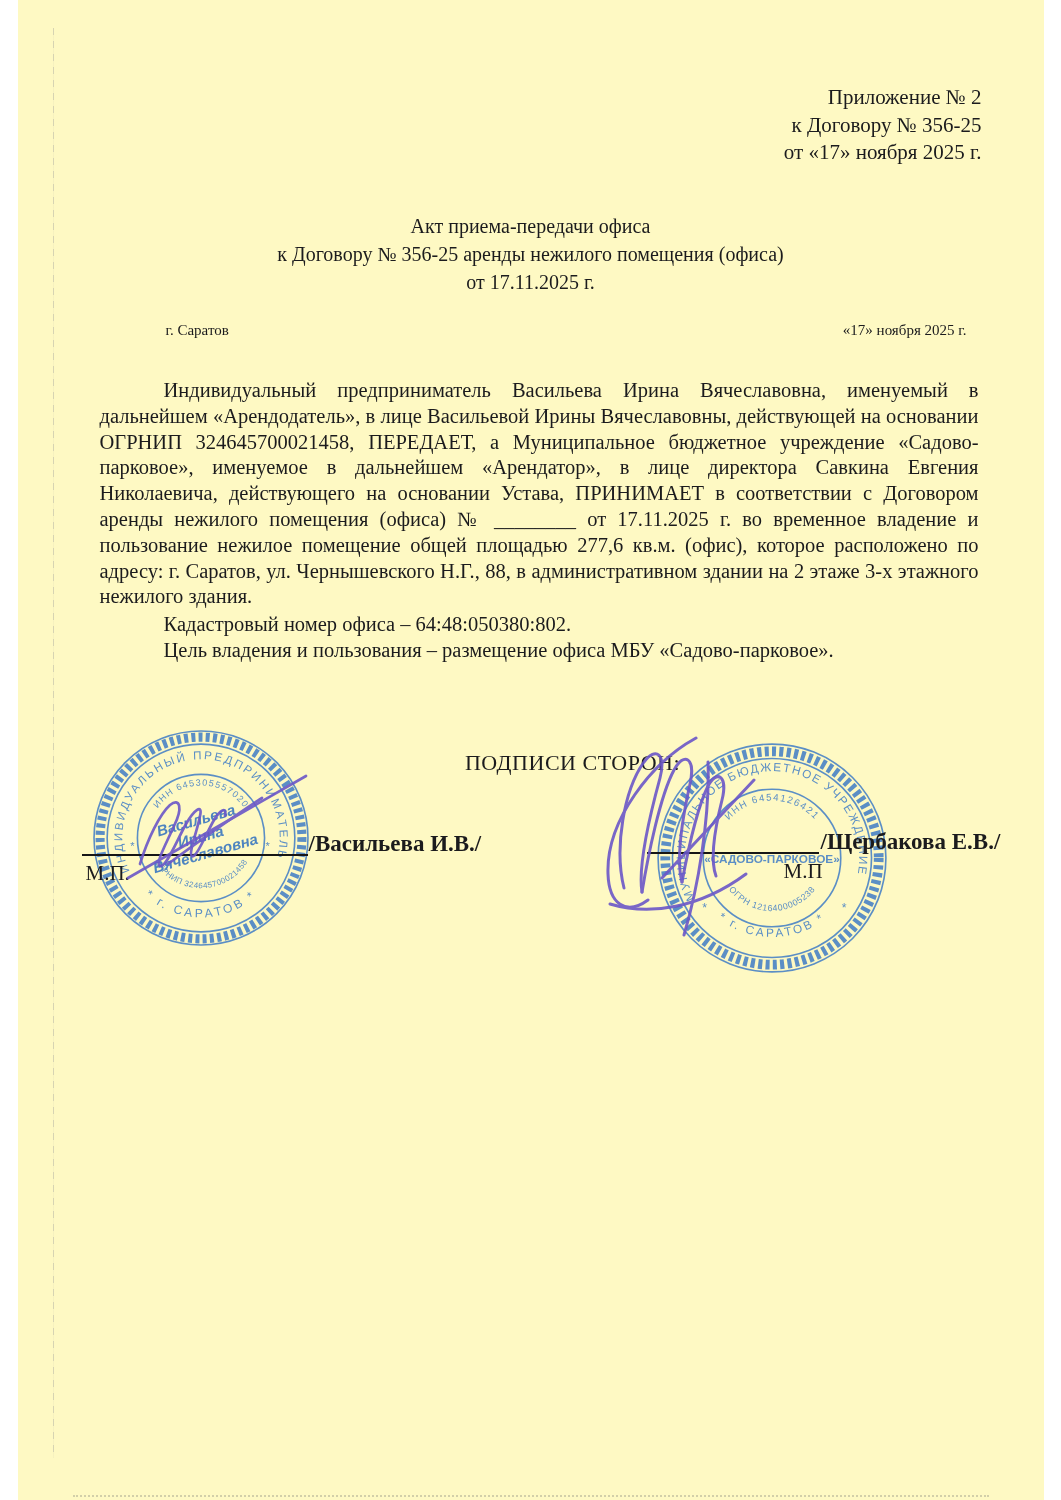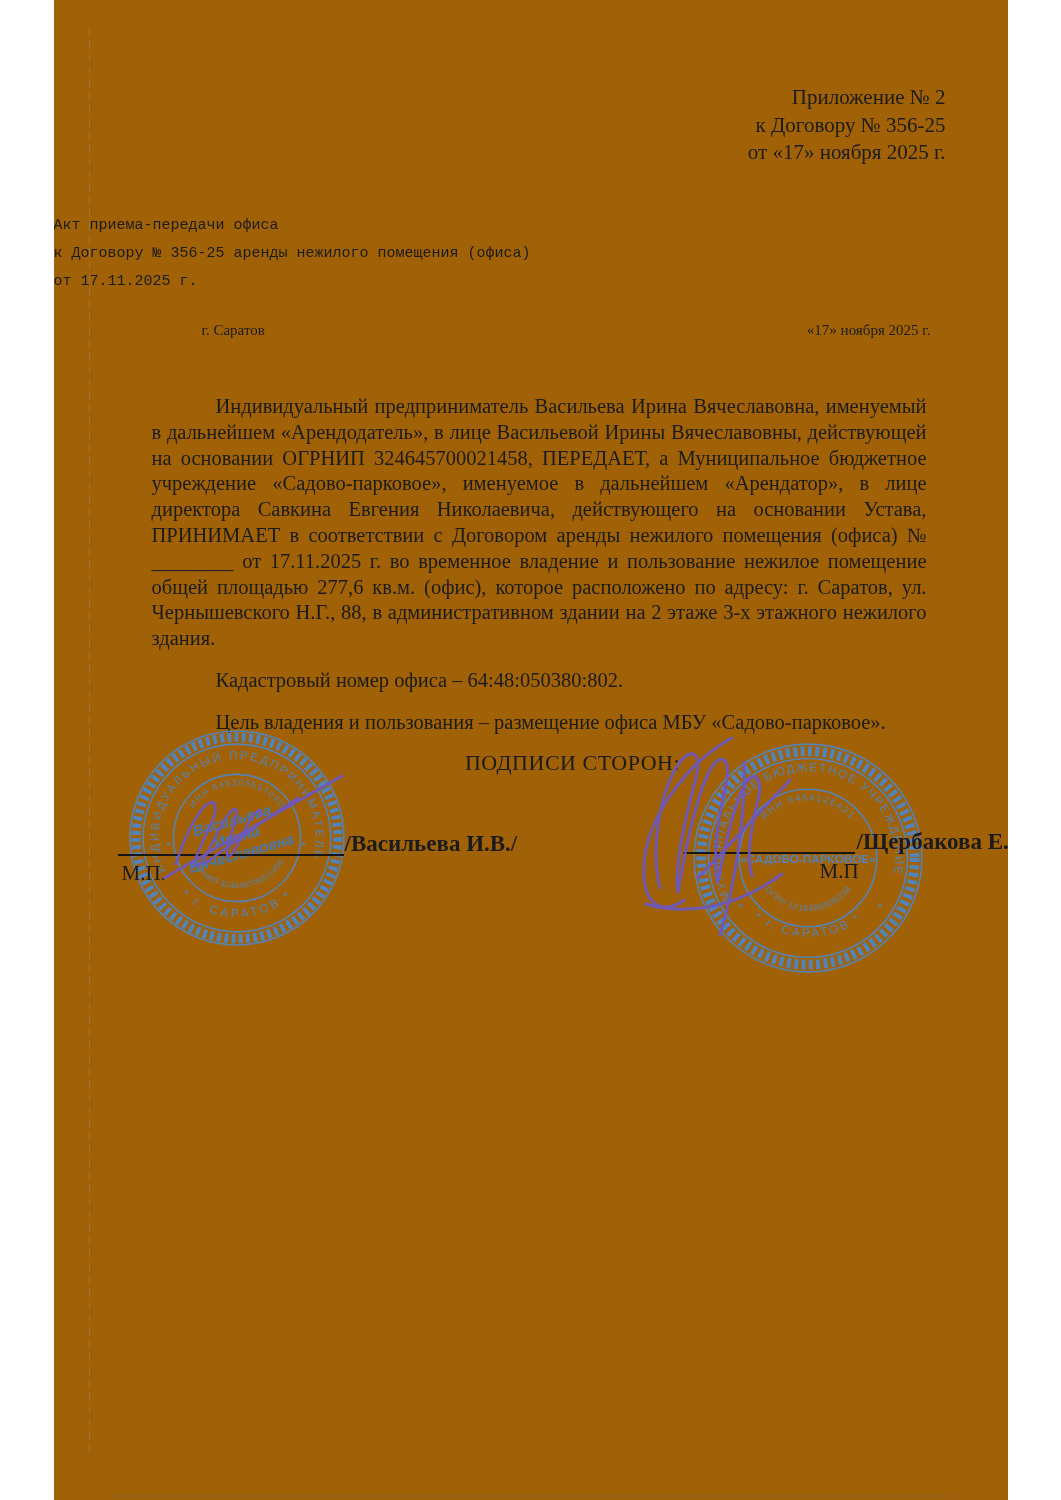--- a/index.html
+++ b/index.html
@@ -1,50 +1,50 @@
 <!DOCTYPE html>
 <html><head>
 <meta charset="utf-8">
 <style>
   * { margin:0; padding:0; box-sizing:border-box; }
   html,body { background:#ffffff; }
   body { font-family:"Liberation Serif","DejaVu Serif",serif; color:#1b1b1d; }
   .page {
-    position:relative; width:954px; height:1500px; margin:0 auto;
-    background:#a16207; overflow:hidden;
+    position:relative; width:1026px; height:1500px; margin:0 auto;
+    background:#fef9c3; overflow:hidden;
   }
   
   .scan-vline {
     position:absolute; left:35px; top:28px; width:1.5px; height:1430px;
     background:repeating-linear-gradient(to bottom, rgba(150,150,150,.38) 0 7px, rgba(150,150,150,.08) 7px 13px);
     pointer-events:none;
   }
   .scan-bottom {
     position:absolute; left:55px; right:55px; bottom:3px; height:0;
     border-top:2px dotted rgba(110,110,110,.30);
   }
   .appendix {
     position:absolute; top:84px; right:62px; text-align:right;
     font-size:21px; line-height:27.5px;
   }
   .doc-title {
-    position:absolute; top:212px; left:0; width:100%; text-align:left;
-    font-size:15px; line-height:28px;font-family:Liberation Mono, monospace;
+    position:absolute; top:212px; left:0; width:100%; text-align:center;
+    font-size:20px; line-height:28px;
   }
   .city-row {
     position:absolute; top:322px; left:82px; right:77px;
     font-size:15px;
   }
   .city-row .city { float:left; padding-left:66px; }
   .city-row .date { float:right; }
   .body-text {
     position:absolute; top:378px; left:82px; right:65px;
     font-size:20.5px; line-height:25.8px; text-align:justify;
   }
-  .body-text p { text-indent:64px; margin:16px; }
+  .body-text p { text-indent:64px; margin:0; }
   .body-text p.gap { margin-top:2px; }
   .sign-heading {
     position:absolute; top:750px; left:0; width:100%; text-align:center;
     font-size:22px; text-indent:84px; letter-spacing:.5px;
   }
   .stamp { position:absolute; opacity:.92; }
   .stamp-left  { left:72px;  top:727px; width:222px; height:222px; }
   .stamp-right { left:636px; top:740px; width:236px; height:236px; }
   .autograph { position:absolute; pointer-events:none; }
   .autograph-left  { left:92px;  top:742px; width:280px; height:160px; }

